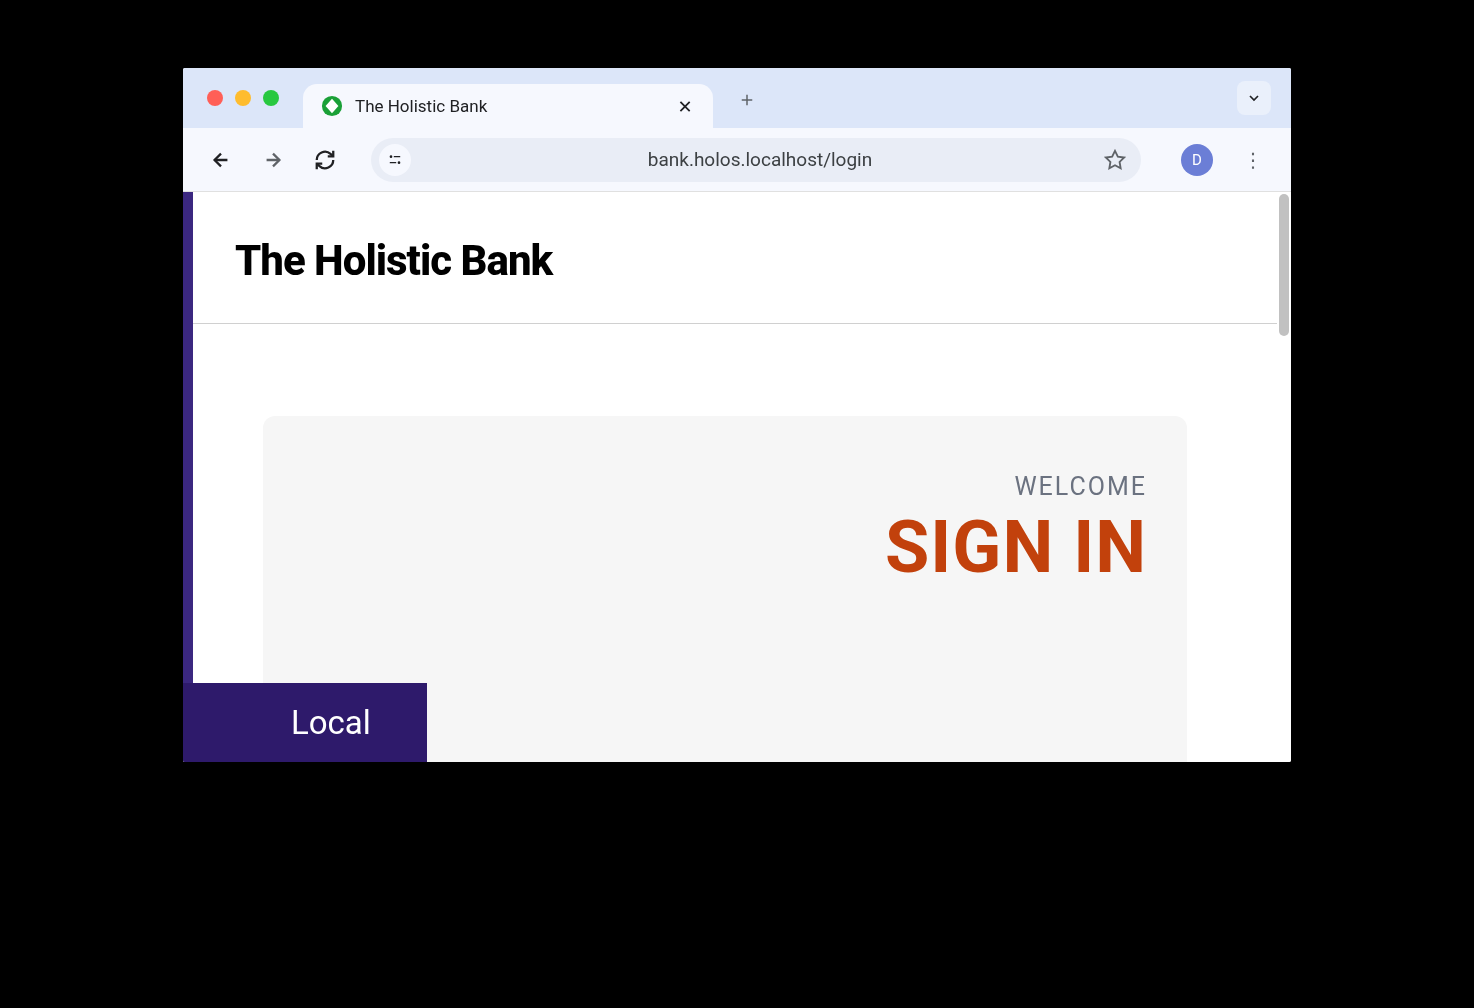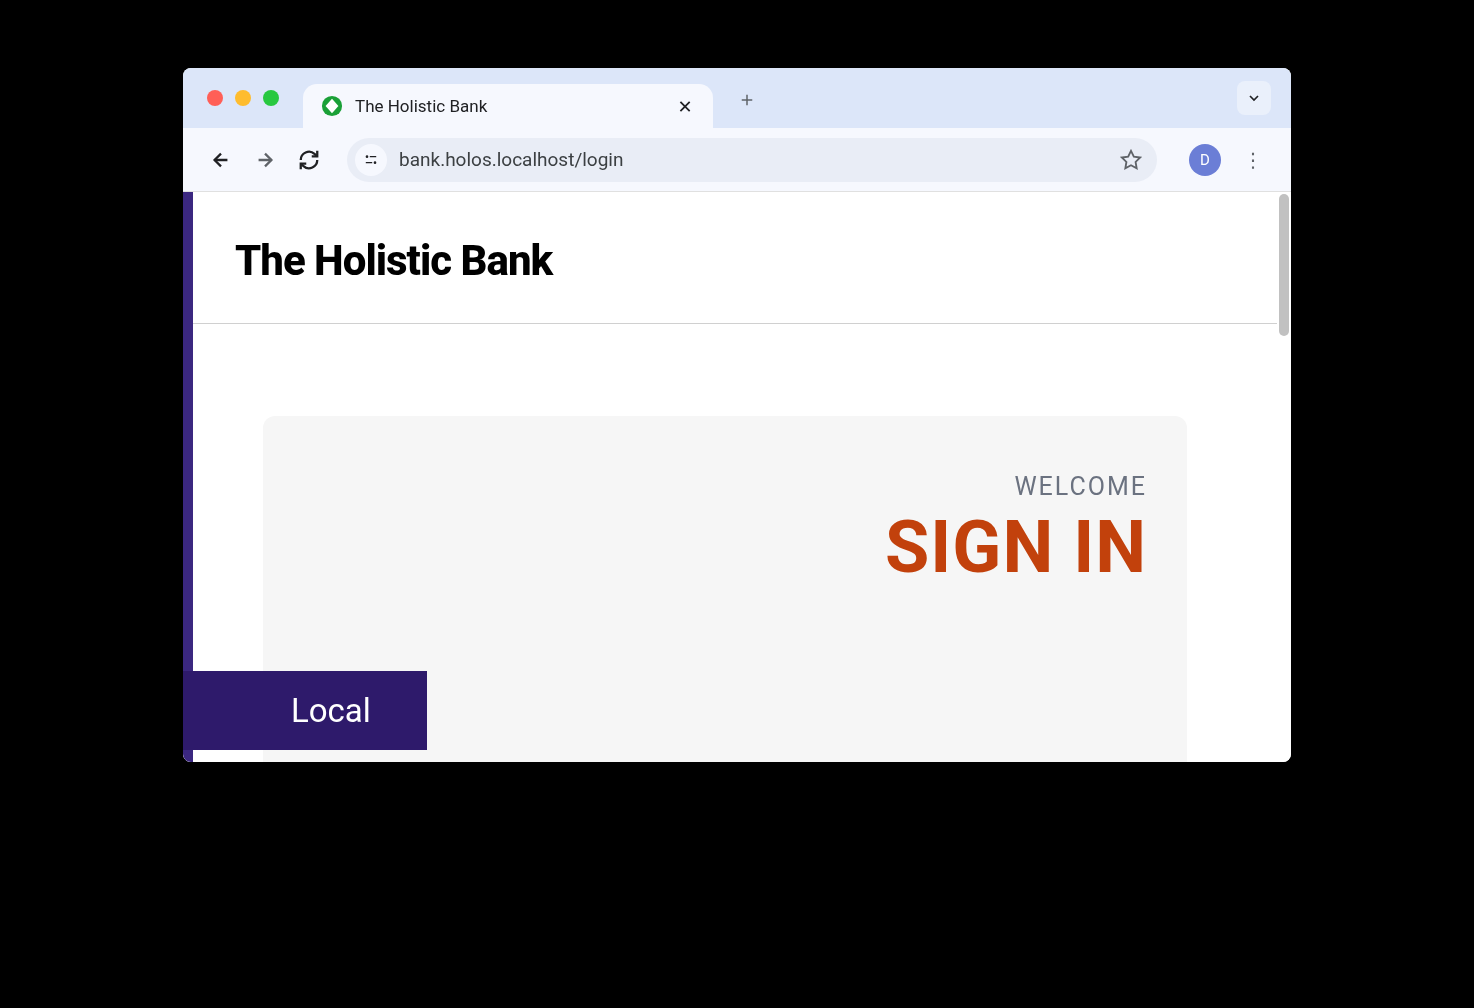--- a/index.html
+++ b/index.html
@@ -16,21 +16,21 @@
       display: flex;
       align-items: flex-start;
       justify-content: center;
       padding-top: 68px;
     }
     
     .browser-window {
       width: 1108px;
       height: 694px;
       background: #fff;
-      border-radius: 8px;
+      border-radius: 2px;
       overflow: hidden;
       box-shadow: 0 20px 60px rgba(0,0,0,0.5);
       display: flex;
       flex-direction: column;
       position: relative;
     }
     
     .tab-bar {
       height: 60px;
       background: #dce6f9;
@@ -121,22 +121,23 @@
       cursor: pointer;
       color: #202124;
     }
     
     .toolbar {
       height: 64px;
       background: #f6f8fe;
       display: flex;
       align-items: center;
       padding: 0 20px;
-      gap: 8px;
+      gap: 16px;
       border-bottom: 1px solid #e0e0e0;
+      text-align: center;
     }
     
     .nav-btn {
       width: 36px;
       height: 36px;
       display: flex;
       align-items: center;
       justify-content: center;
       cursor: pointer;
       border-radius: 50%;
@@ -297,21 +298,21 @@
     .signin-text {
       font-size: 72px;
       font-weight: 700;
       color: #c2410c;
       letter-spacing: 1px;
     }
     
     .env-badge {
       position: absolute;
       left: 0;
-      bottom: 12px;
+      bottom: 0;
       background: #2e1a6b;
       color: #fff;
       padding: 20px 56px 20px 108px;
       font-size: 33px;
       font-weight: 400;
     }
   </style>
 </head>
 <body>
 

